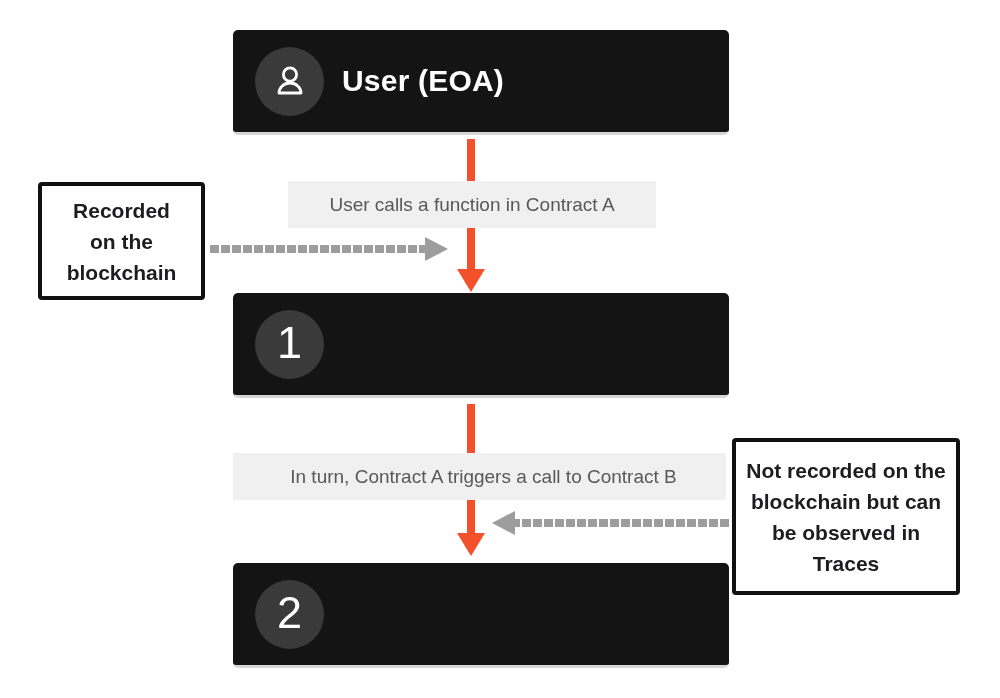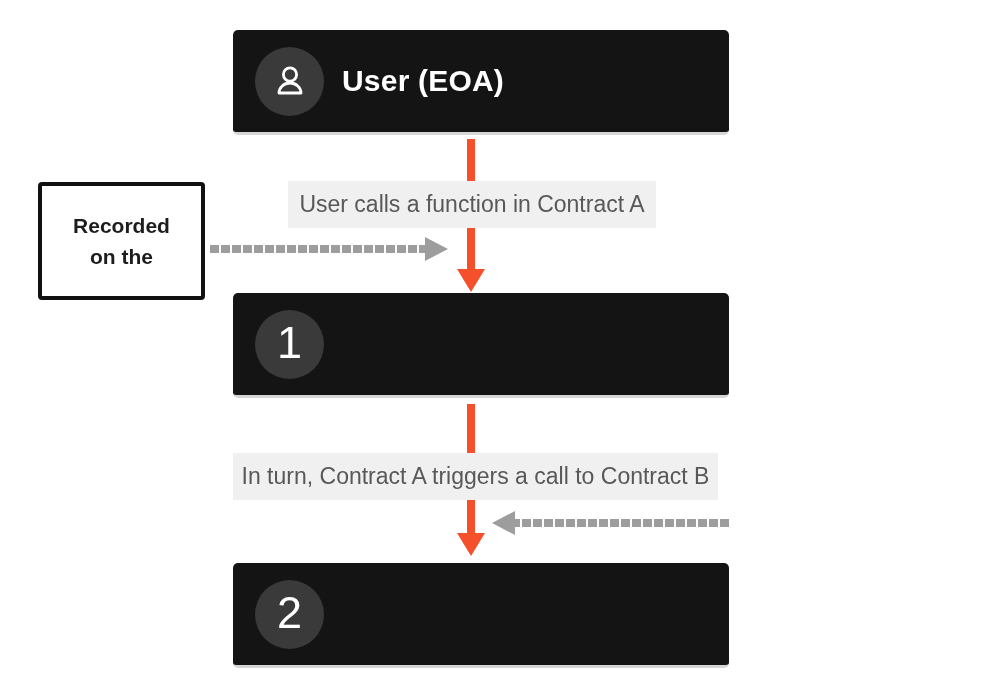--- a/index.html
+++ b/index.html
@@ -56,28 +56,28 @@
   .node-title {
     color: #ffffff;
     font-size: 30px;
     font-weight: 700;
     letter-spacing: 0.2px;
   }
   .edge-label {
     position: absolute;
     background: #f0f0f0;
     color: #58585a;
-    font-size: 23px;
+    font-size: 19px;
     display: flex;
     align-items: center;
     justify-content: center;
     z-index: 3;
   }
   #edge-label-1 { left: 288px; top: 181px; width: 368px; height: 47px; }
-  #edge-label-2 { left: 233px; top: 453px; width: 485px; height: 47px; }
+  #edge-label-2 { left: 233px; top: 453px; width: 485px; height: 47px; padding-left: 8px; }
   .annotation {
     position: absolute;
     background: #ffffff;
     border: 4px solid #111111;
     border-radius: 4px;
     box-sizing: border-box;
     display: flex;
     flex-direction: column;
     align-items: center;
     justify-content: center;
@@ -141,16 +141,23 @@
       <span class="badge-number">2</span>
     </div>
   </div>
 
   <div class="edge-label" id="edge-label-1">User calls a function in Contract A</div>
   <div class="edge-label" id="edge-label-2">In turn, Contract A triggers a call to Contract B</div>
 
   <div class="annotation" id="annotation-left">
     <span class="annotation-line">Recorded</span>
     <span class="annotation-line">on the</span>
+    <span class="annotation-line">blockchain</span>
   </div>
 
+  <div class="annotation" id="annotation-right">
+    <span class="annotation-line">Not recorded on the</span>
+    <span class="annotation-line">blockchain but can</span>
+    <span class="annotation-line">be observed in</span>
+    <span class="annotation-line">Traces</span>
+  </div>
 
 </div>
 
 </body></html>

